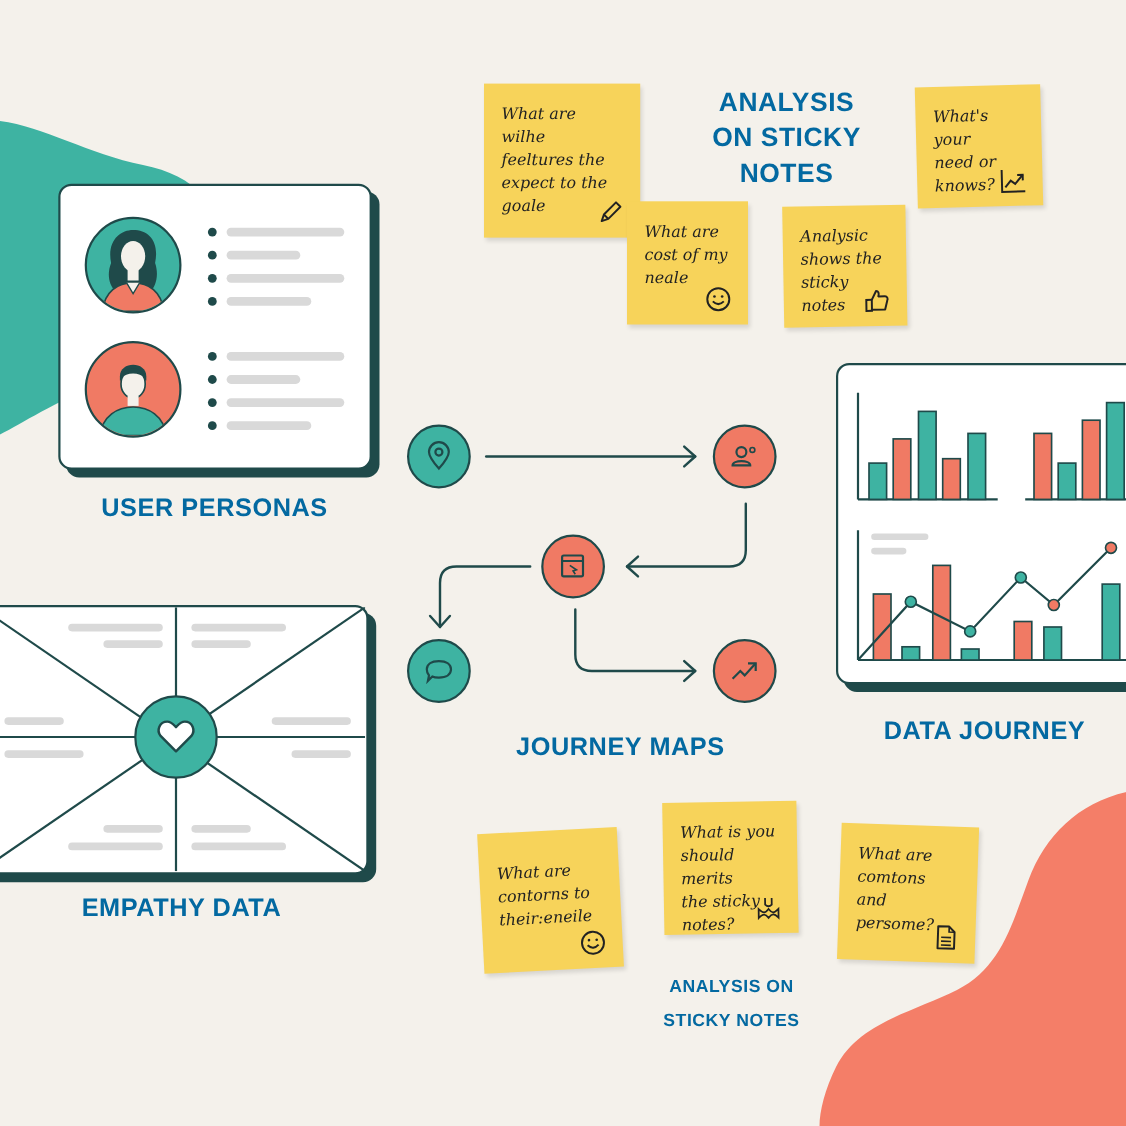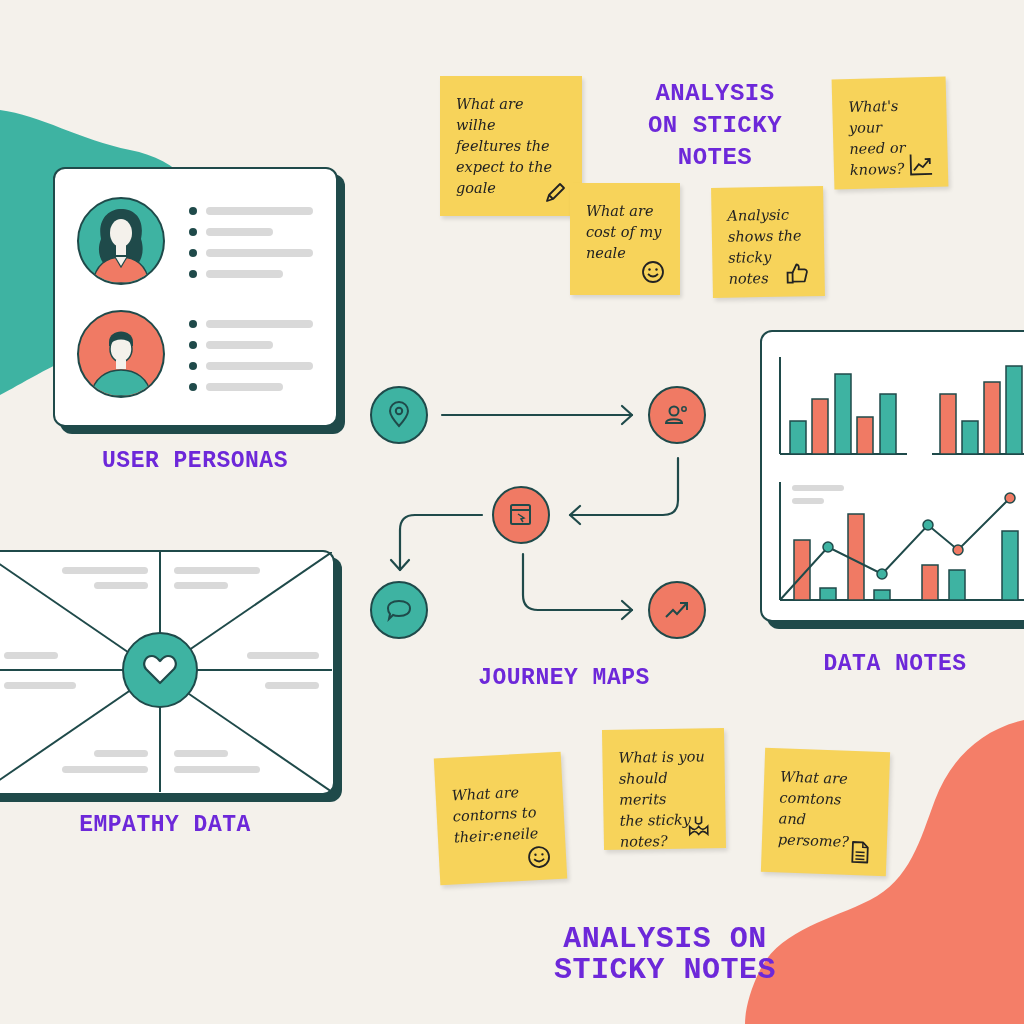--- a/index.html
+++ b/index.html
@@ -1,18 +1,18 @@
 <!DOCTYPE html>
 <html><head>
 <meta charset="utf-8">
 <style>
   html,body{margin:0;padding:0;}
   body{width:1024px;height:1024px;background:#f4f1eb;position:relative;overflow:hidden;font-family:"Liberation Sans",sans-serif;}
   .abs{position:absolute;}
-  .label{position:absolute;font-family:Liberation Mono, monospace;font-weight:700;color:#6d28d9;letter-spacing:0.5px;text-align:center;}
+  .label{position:absolute;font-family:Liberation Sans, sans-serif;font-weight:700;color:#0369a1;letter-spacing:0.5px;text-align:center;}
   .card{position:absolute;background:#fff;border:2.5px solid #1f4a4a;border-radius:12px;box-shadow:7px 7px 0 #1f4a4a;box-sizing:border-box;}
   .sticky{position:absolute;background:#f7d35a;box-shadow:2px 3px 4px rgba(0,0,0,0.12);box-sizing:border-box;padding:18px 16px;font-family:"DejaVu Serif",serif;font-style:italic;font-size:14.5px;line-height:21px;color:#222;}
   .sticky .txt{white-space:pre-line;}
   .sticky .ico{position:absolute;right:14px;bottom:10px;width:26px;height:26px;}
   .bar{position:absolute;height:8px;border-radius:4px;background:#d9d9d9;}
   .dot{position:absolute;width:8px;height:8px;border-radius:50%;background:#1f4a4a;}
   .node{position:absolute;width:58px;height:58px;border-radius:50%;border:2.5px solid #1f4a4a;box-sizing:border-box;display:flex;align-items:center;justify-content:center;}
   .teal{background:#3eb3a2;}
   .coral{background:#f07a64;}
 </style>
@@ -183,21 +183,21 @@
     <polyline points="18,268 66,215 120,242 166,193 196,218 248,166" fill="none" stroke="#1f4a4a" stroke-width="2"></polyline>
     <g stroke="#1f4a4a" stroke-width="1.5">
       <circle cx="66" cy="215" r="5" fill="#3eb3a2"></circle>
       <circle cx="120" cy="242" r="5" fill="#3eb3a2"></circle>
       <circle cx="166" cy="193" r="5" fill="#3eb3a2"></circle>
       <circle cx="196" cy="218" r="5" fill="#f07a64"></circle>
       <circle cx="248" cy="166" r="5" fill="#f07a64"></circle>
     </g>
   </svg>
 </div>
-<div class="label" style="left:780px;top:651px;width:230px;font-size:23px;">DATA NOTES</div>
+<div class="label" style="left:780px;top:651px;width:230px;font-size:23px;">DATA JOURNEY</div>
 
 <div class="label" style="left:615px;top:78px;width:200px;font-size:24px;line-height:32px;white-space:pre-line;">ANALYSIS
 ON STICKY
 NOTES</div>
 
 <div class="sticky" style="left:440px;top:76px;width:142px;height:140px;padding-left:16px;">
   <div class="txt">What are wilhe
 feeltures the
 expect to the
 goale</div>
@@ -262,14 +262,14 @@
 comtons and
 persome?</div>
   <svg class="ico" viewBox="0 0 26 26">
       <path d="M6,3 L16,3 L21,8 L21,23 L6,23 Z" fill="none" stroke="#222" stroke-width="1.8" stroke-linejoin="round"></path>
       <polyline points="16,3 16,8 21,8" fill="none" stroke="#222" stroke-width="1.5"></polyline>
       <line x1="9" y1="13" x2="18" y2="13" stroke="#222" stroke-width="1.5"></line>
       <line x1="9" y1="16.5" x2="18" y2="16.5" stroke="#222" stroke-width="1.5"></line>
       <line x1="9" y1="20" x2="18" y2="20" stroke="#222" stroke-width="1.5"></line>
     </svg>
 </div>
-<div class="label" style="left:545px;top:924px;width:240px;font-size:30px;line-height:31px;white-space:pre-line;">ANALYSIS ON
+<div class="label" style="left:545px;top:882px;width:240px;font-size:16px;line-height:31px;white-space:pre-line;">ANALYSIS ON
 STICKY NOTES</div>
 
 </body></html>

